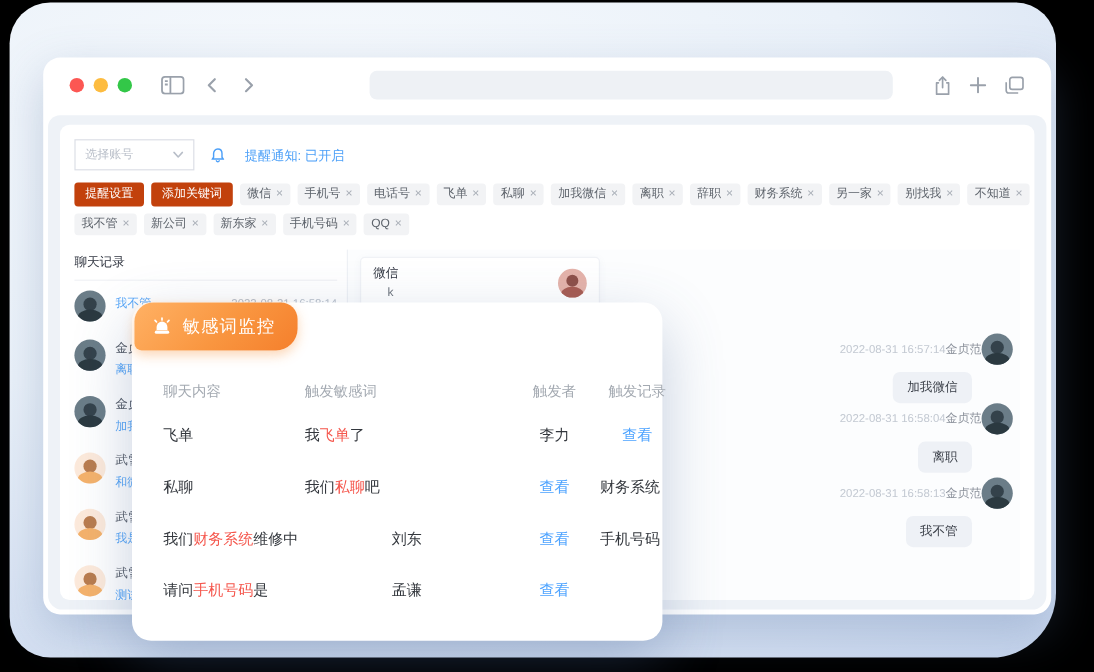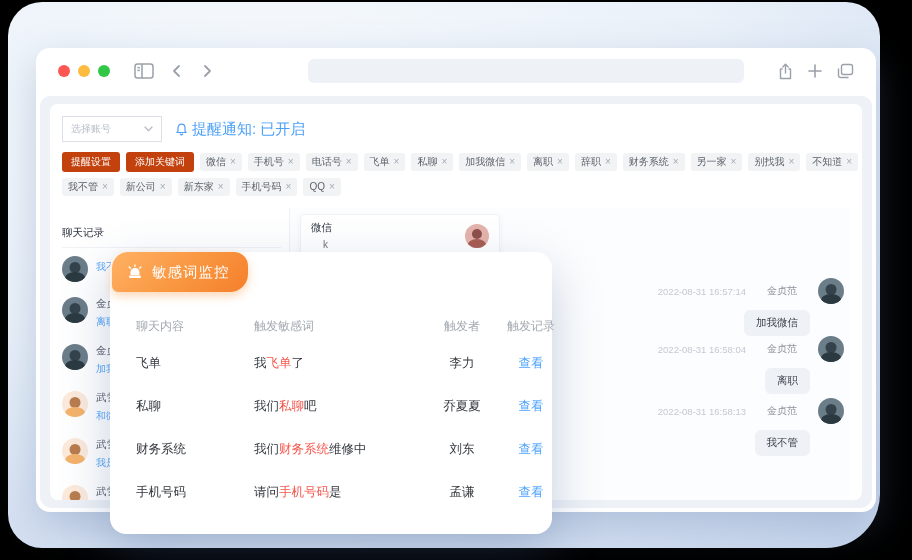--- a/index.html
+++ b/index.html
@@ -24,33 +24,33 @@
   
   .app { position:absolute; left:4px; right:4px; top:48px; bottom:4px;
     background:#eef2f7; border-radius:10px 10px 12px 12px; }
   .card { position:absolute; left:10px; right:10px; top:8px; bottom:8px;
     background:#fff; border-radius:8px; overflow:hidden; padding:12px 12px 0 12px; }
 
   .filter-row1 { display:flex; align-items:center; gap:14px; }
   .select { width:100px; height:26px; border:1px solid #dcdfe6; border-radius:0;
     display:flex; align-items:center; padding:0 8px; color:#b8bec8; font-size:10px; }
   .select .ph { flex:1; }
-  .notify { display:flex; align-items:center; gap:5px; color:#4da0f8; font-size:15px; }
+  .notify { display:flex; align-items:center; gap:17px; color:#4da0f8; font-size:11px; }
 
   .filter-row2 { margin-top:10px; display:flex; flex-wrap:wrap; gap:6px 6px; align-items:center; width:800px; }
   .btn { background:#c2410c; color:#fff; font-size:10px; padding:4px 9px; border-radius:3px;
     border:none; line-height:1.2; cursor:pointer; }
   .tag { background:#f2f3f5; color:#5d636b; font-size:10px; padding:3px 6px; border-radius:3px;
     display:inline-flex; align-items:center; gap:4px; line-height:1.2; }
   .tag .x { color:#a6acb5; font-size:10px; cursor:pointer; }
 
   
   .panes { margin-top:12px; display:flex; height:298px; }
   .left-pane { width:228px; border-right:1px solid #eef1f5; padding-right:8px; }
-  .pane-title { font-size:10.5px; color:#303540; padding:4px 0 7px 0; border-bottom:1px solid #f0f2f6;margin-top:14px; }
+  .pane-title { font-size:10.5px; color:#303540; padding:4px 0 7px 0; border-bottom:1px solid #f0f2f6; }
   .chat-item { display:flex; gap:8px; padding:8px 0 7px 0; cursor:pointer; }
   .chat-item .col { flex:1; min-width:0; }
   .ci-name { font-size:10.5px; color:#565c66; white-space:nowrap; overflow:hidden; text-overflow:ellipsis; }
   .ci-line2 { display:flex; align-items:center; margin-top:4px; }
   .ci-snippet { font-size:10px; color:#58a7f8; white-space:nowrap; overflow:hidden; }
   .ci-time { margin-left:auto; font-size:9.5px; color:#b9c0ca; white-space:nowrap; }
 
   .avatar { width:26px; height:26px; border-radius:50%; position:relative; overflow:hidden; flex:none; }
   .avatar::before { content:""; position:absolute; left:50%; top:22%; width:42%; height:42%;
     transform:translateX(-50%); border-radius:50%; }
@@ -64,21 +64,21 @@
   .av-pink::before { background:#8e5049; } .av-pink::after { background:#a85c52; }
 
   .right-pane { flex:1; background:#fcfdfe; position:relative; }
   .contact-card { position:absolute; left:10px; top:6px; width:200px; height:42px;
     background:#fff; border:1px solid #f0f2f6; border-radius:4px; box-shadow:0 2px 6px rgba(120,140,170,.08); }
   .cc-title { font-size:10.5px; color:#303540; padding:6px 0 0 10px; }
   .cc-sub { font-size:10px; color:#6e747d; padding:4px 0 0 22px; }
   .contact-card .avatar { position:absolute; right:10px; top:9px; width:24px; height:24px; }
 
   .msg { position:absolute; right:6px; display:flex; flex-direction:column; align-items:flex-end; }
-  .msg-meta { display:flex; align-items:center; gap:21px; }
+  .msg-meta { display:flex; align-items:center; gap:0; }
   .msg-time { font-size:9.5px; color:#c3c9d2; }
   .msg-sender { font-size:10px; color:#8b919b; }
   .msg .avatar { width:26px; height:26px; }
   .msg-bubble { margin:6px 34px 0 0; background:#eef1f6; border-radius:6px;
     padding:6px 12px; font-size:10.5px; color:#3a3f48; }
 
   
   .modal { position:absolute; left:110px; top:252px; width:442px; z-index:5;
     background:#fff; border-radius:16px; box-shadow:0 18px 50px rgba(70,100,150,.30);
     padding:58px 26px 20px 26px; }
@@ -371,21 +371,20 @@
       <div class="c center">
           <span class="view-link">查看</span>
         </div>
 
       <div class="c">私聊</div>
       <div class="c">
           <span>我们</span>
           <span class="kw-red">私聊</span>
           <span>吧</span>
         </div>
-      <div class="c center">乔夏夏</div>
       <div class="c center">
           <span class="view-link">查看</span>
         </div>
 
       <div class="c">财务系统</div>
       <div class="c">
           <span>我们</span>
           <span class="kw-red">财务系统</span>
           <span>维修中</span>
         </div>

